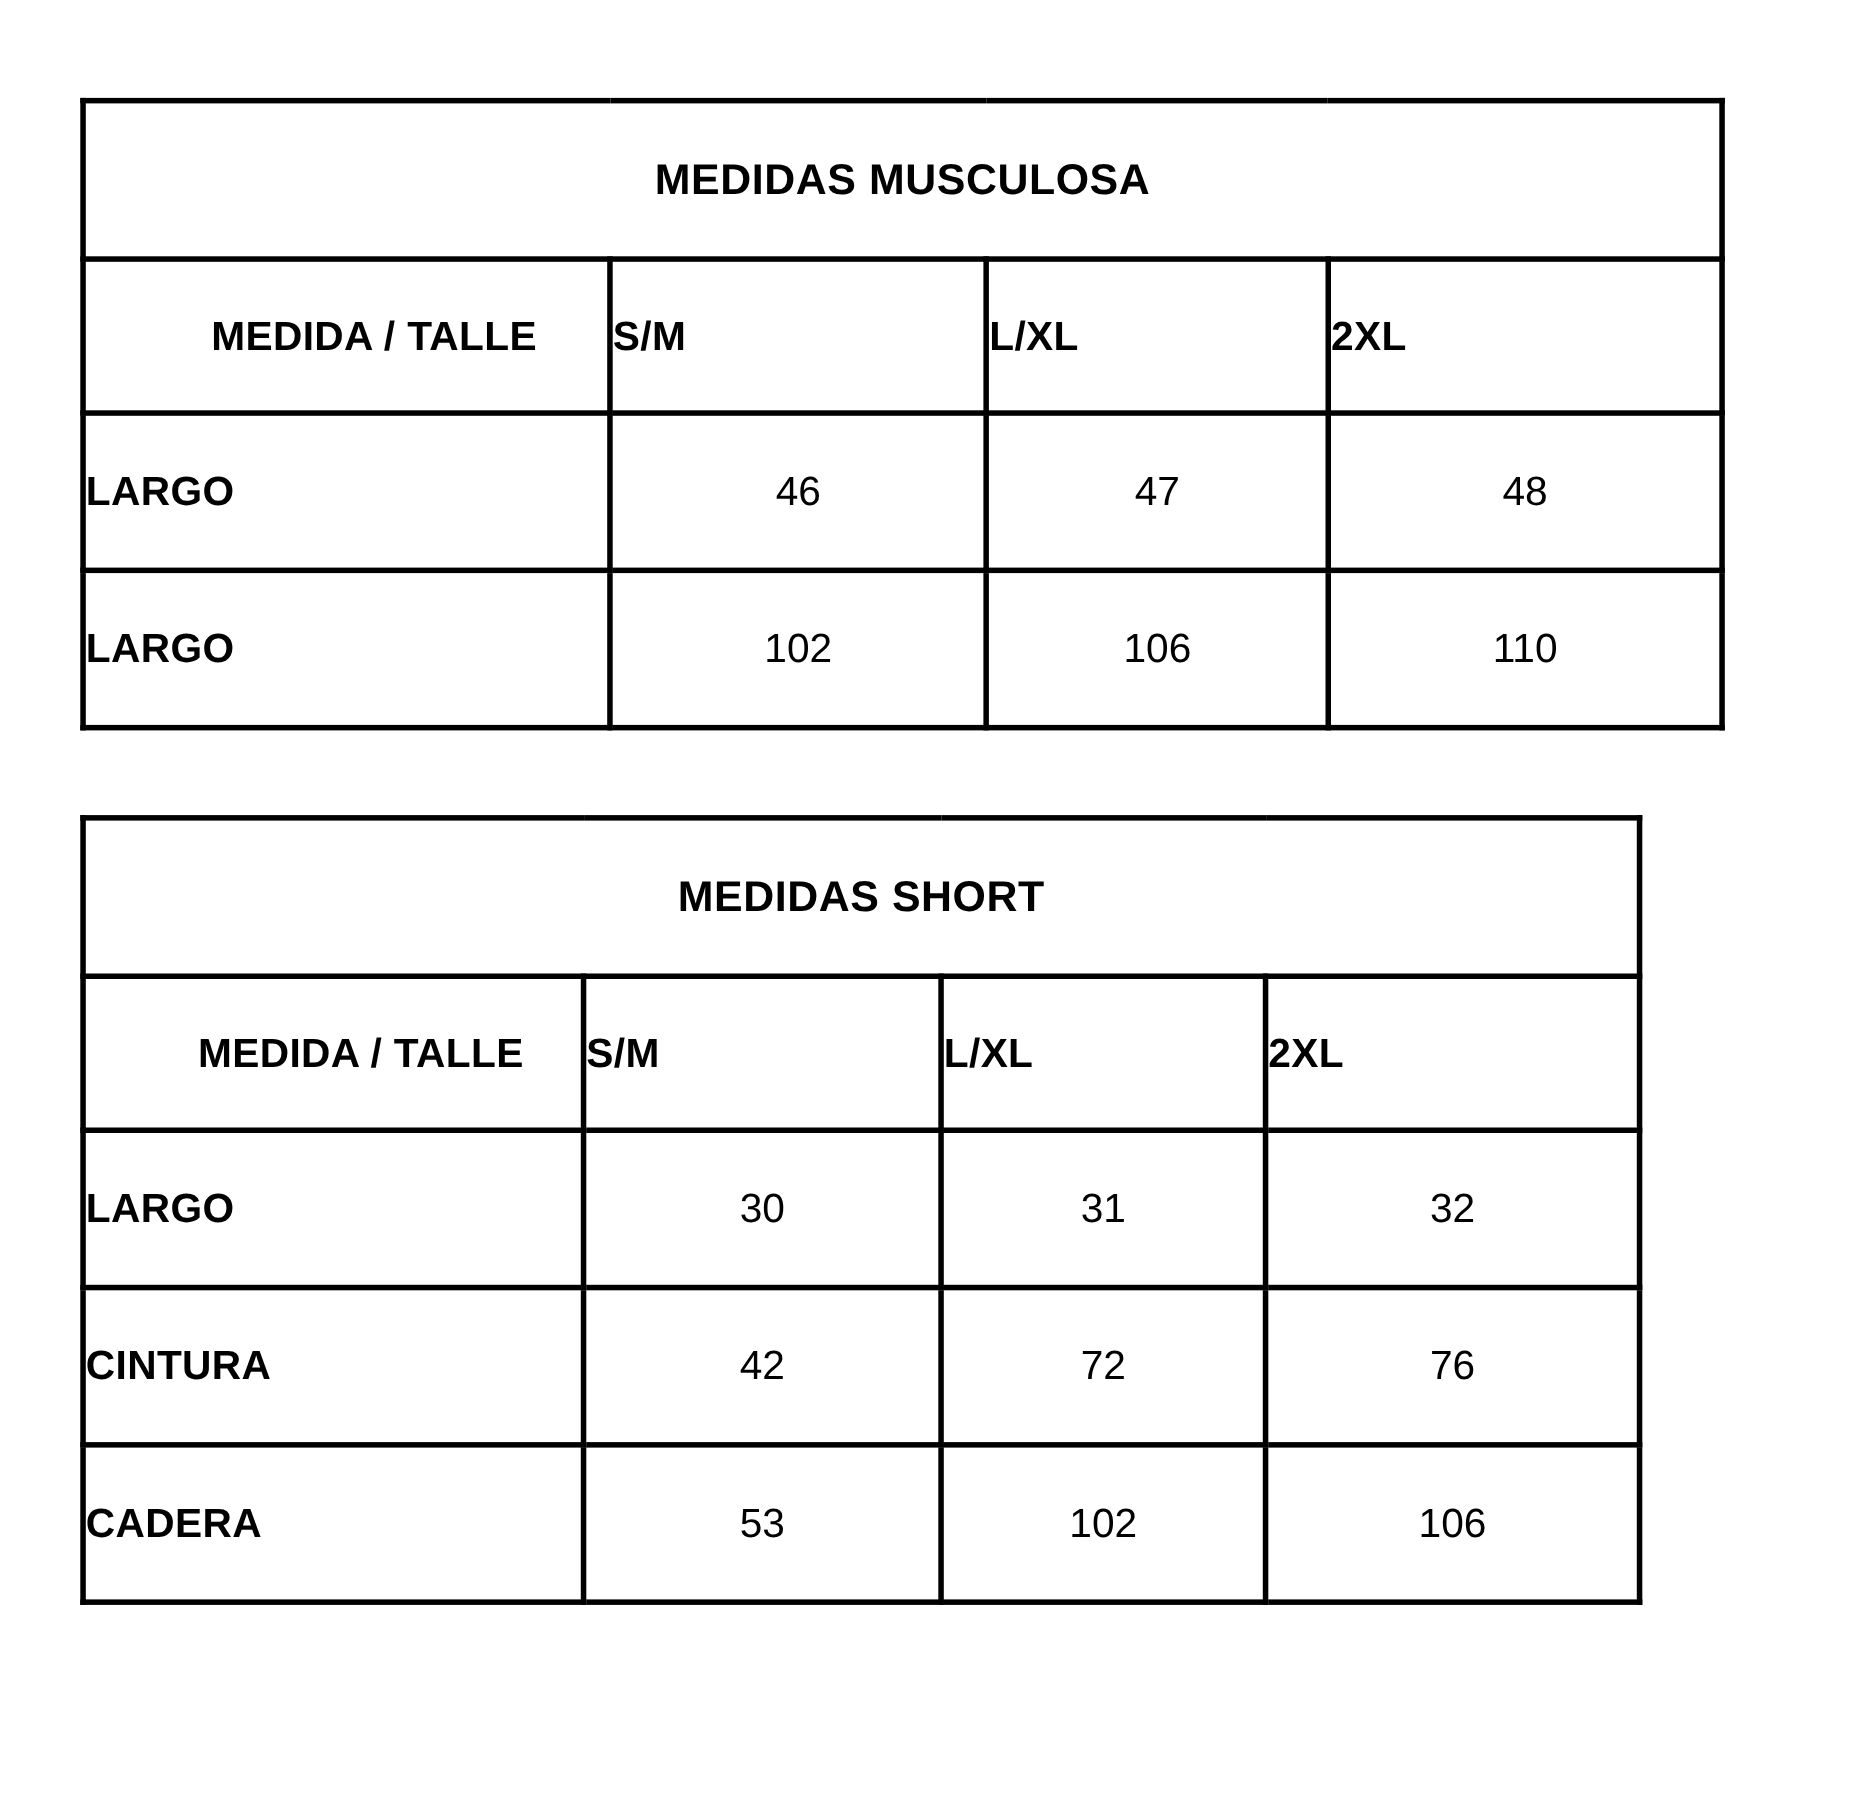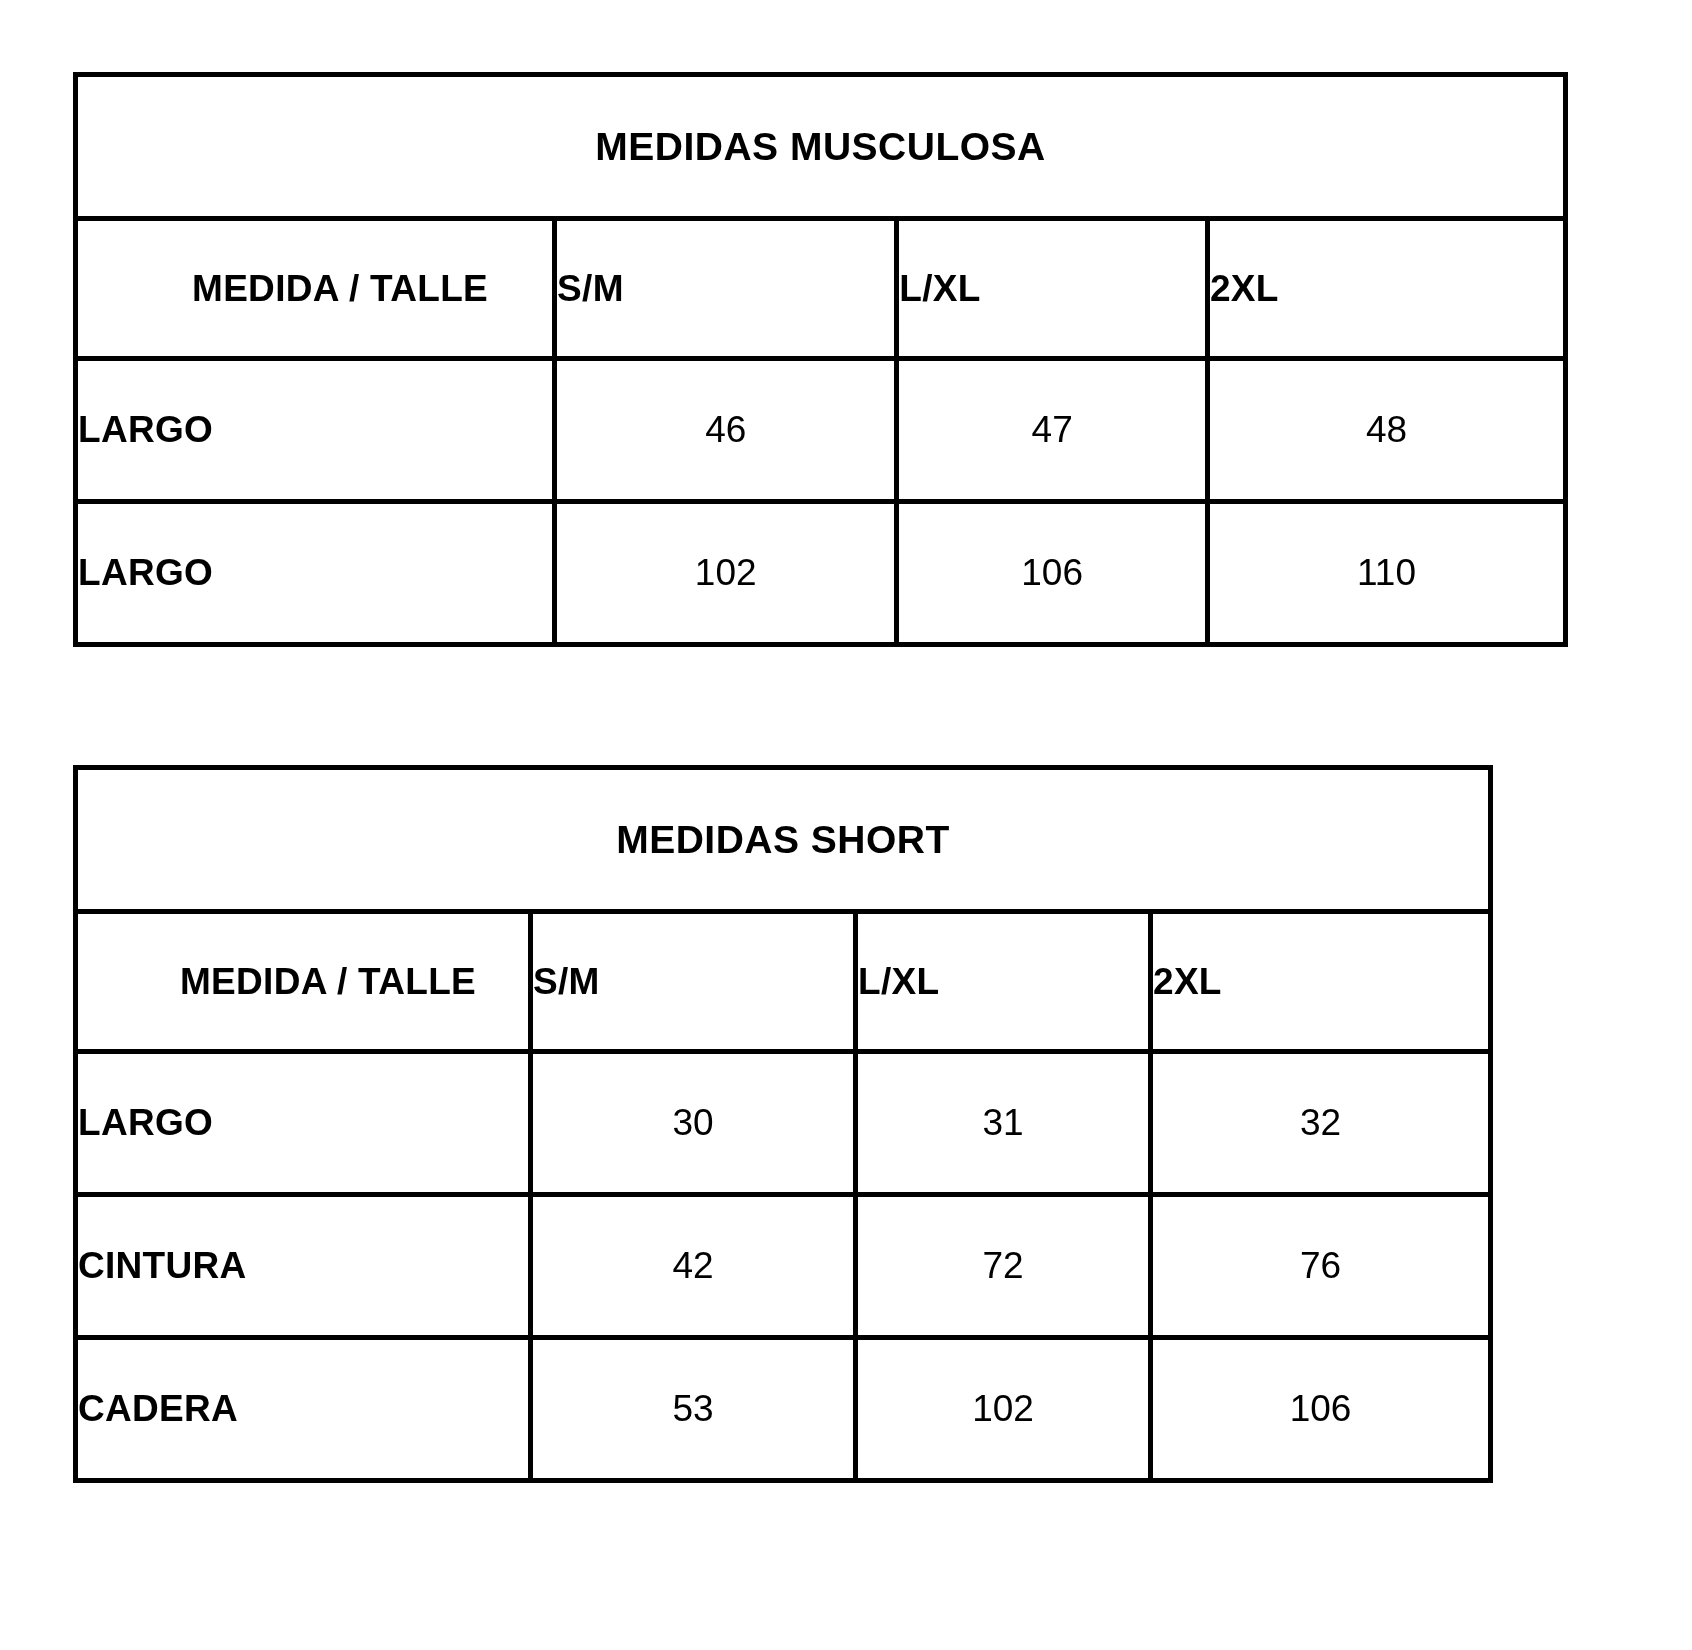--- a/index.html
+++ b/index.html
@@ -27,27 +27,27 @@
   .size-table {
     position: absolute;
     border-collapse: collapse;
     table-layout: fixed;
     background: #ffffff;
   }
 
   
   #table-musculosa {
     left: 73px;
-    top: 72px;
+    top: 89px;
     width: 1495px;
   }
   
   #table-short {
     left: 73px;
-    top: 765px;
+    top: 741px;
     width: 1228px;
   }
 
   .size-table td {
     border: 5px solid #000000;
     padding: 0;
     box-sizing: border-box;
   }
 
   .title-cell {

